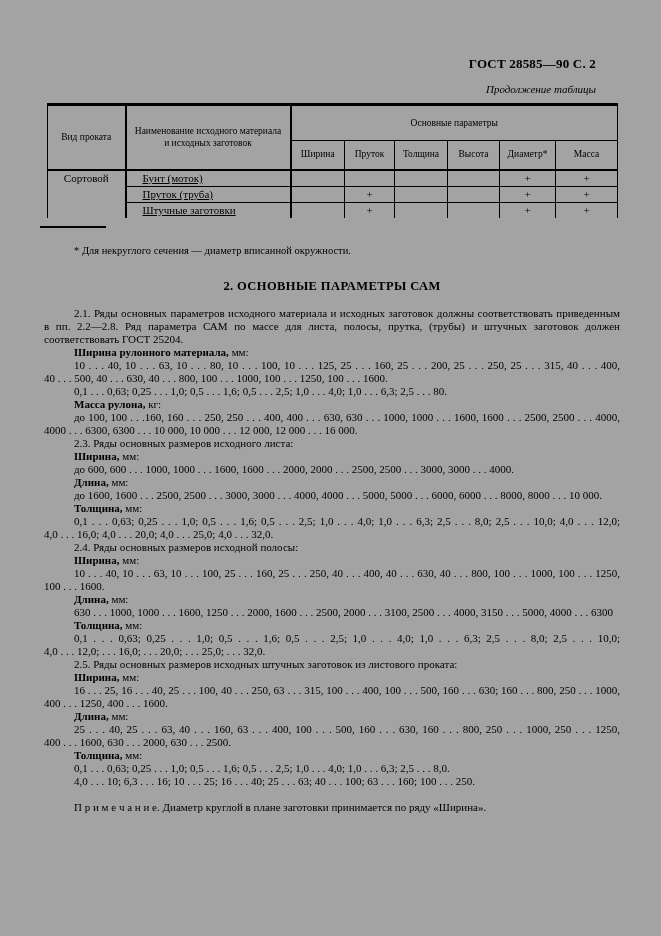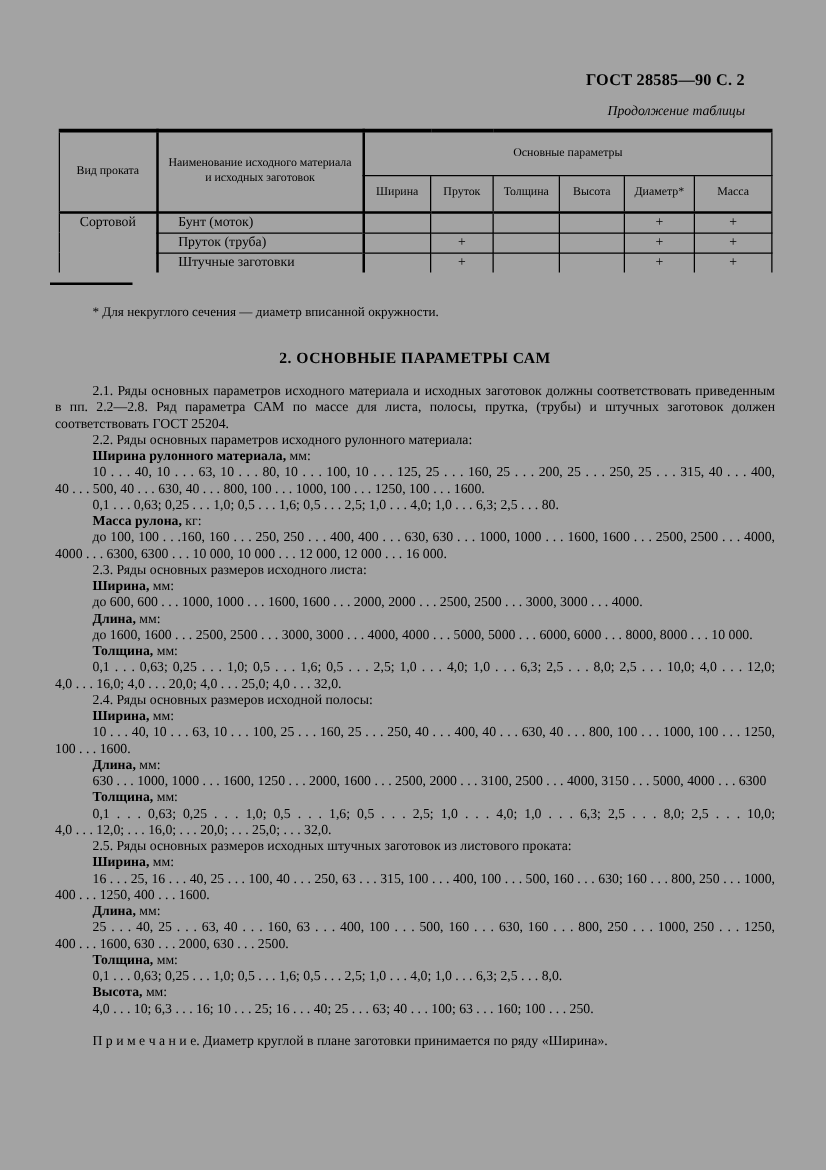--- a/index.html
+++ b/index.html
@@ -19,21 +19,21 @@
   .c-type-h { border-left:1.5px solid #000 !important; border-right:2px solid #000 !important; }
   .c-type-h, .c-name-h, .c-sub { border-bottom:2.5px solid #000 !important; }
   .c-name-h { border-right:2px solid #000 !important; padding:19px 6px !important; }
   .c-group { height:25px; border-bottom:1px solid #000; }
   .c-sub { height:21px; }
   .params th:last-child, .params td:last-child { border-right:1.5px solid #000; }
   .params tbody td { height:15px; font-size:11px; border-bottom:1px solid #000; }
   .params tbody tr:last-child td { border-bottom:none; }
   .c-type { border-left:1.5px solid #000 !important; border-right:2px solid #000 !important;
             border-bottom:none !important; text-align:center; vertical-align:top; padding-top:1px !important; }
-  .c-name { text-align:left; padding-left:16px !important; border-right:2px solid #000 !important; }
+  .c-name { text-align:left; padding-left:16px !important; border-right:2px solid #000 !important;text-decoration:underline; }
   .c-mark { text-align:center; }
 
   .footnote-rule { width:66px; border-top:2px solid #000; margin:8px 0 0 -4px; height:0; }
   .footnote { font-size:10.5px; margin:17px 0 0 0; text-indent:30px; }
 
   h2.section-title { font-size:12.5px; text-align:center; font-weight:bold;
                      margin:23px 0 13px 0; letter-spacing:0.4px; }
 
   .par { margin:0; text-indent:30px; text-align:justify; font-size:11px; line-height:13px; }
   .par.gap { margin-top:13px; }
@@ -105,21 +105,20 @@
     </tbody>
   </table>
 
   <div class="footnote-rule"></div>
   <p class="footnote">*  Для некруглого сечения — диаметр вписанной окружности.</p>
 
   <h2 class="section-title">2.  ОСНОВНЫЕ ПАРАМЕТРЫ САМ</h2>
 
   <div>
       <p class="par"><span>2.1.  Ряды основных параметров исходного материала и исходных заготовок должны соответствовать приведенным в пп. 2.2—2.8. Ряд параметра САМ по массе для листа, полосы, прутка, (трубы) и штучных заготовок должен соответствовать ГОСТ 25204.</span></p>
-      <p class="par"><span>2.2.  Ряды основных параметров исходного рулонного материала:</span></p>
       <p class="par"><span class="b">Ширина рулонного материала,</span><span> мм:</span></p>
       <p class="par"><span>10&nbsp;.&nbsp;.&nbsp;.&nbsp;40, 10&nbsp;.&nbsp;.&nbsp;.&nbsp;63, 10&nbsp;.&nbsp;.&nbsp;.&nbsp;80, 10&nbsp;.&nbsp;.&nbsp;.&nbsp;100, 10&nbsp;.&nbsp;.&nbsp;.&nbsp;125, 25&nbsp;.&nbsp;.&nbsp;.&nbsp;160, 25&nbsp;.&nbsp;.&nbsp;.&nbsp;200, 25&nbsp;.&nbsp;.&nbsp;.&nbsp;250, 25&nbsp;.&nbsp;.&nbsp;.&nbsp;315, 40&nbsp;.&nbsp;.&nbsp;.&nbsp;400, 40&nbsp;.&nbsp;.&nbsp;.&nbsp;500, 40&nbsp;.&nbsp;.&nbsp;.&nbsp;630, 40&nbsp;.&nbsp;.&nbsp;.&nbsp;800, 100&nbsp;.&nbsp;.&nbsp;.&nbsp;1000, 100&nbsp;.&nbsp;.&nbsp;.&nbsp;1250, 100&nbsp;.&nbsp;.&nbsp;.&nbsp;1600.</span></p>
       <p class="par"><span>0,1&nbsp;.&nbsp;.&nbsp;.&nbsp;0,63; 0,25&nbsp;.&nbsp;.&nbsp;.&nbsp;1,0; 0,5&nbsp;.&nbsp;.&nbsp;.&nbsp;1,6; 0,5&nbsp;.&nbsp;.&nbsp;.&nbsp;2,5; 1,0&nbsp;.&nbsp;.&nbsp;.&nbsp;4,0; 1,0&nbsp;.&nbsp;.&nbsp;.&nbsp;6,3; 2,5&nbsp;.&nbsp;.&nbsp;.&nbsp;80.</span></p>
       <p class="par"><span class="b">Масса рулона,</span><span> кг:</span></p>
       <p class="par"><span>до 100, 100 . . .160, 160&nbsp;.&nbsp;.&nbsp;.&nbsp;250, 250&nbsp;.&nbsp;.&nbsp;.&nbsp;400, 400&nbsp;.&nbsp;.&nbsp;.&nbsp;630, 630&nbsp;.&nbsp;.&nbsp;.&nbsp;1000, 1000&nbsp;.&nbsp;.&nbsp;.&nbsp;1600, 1600&nbsp;.&nbsp;.&nbsp;.&nbsp;2500, 2500&nbsp;.&nbsp;.&nbsp;.&nbsp;4000, 4000&nbsp;.&nbsp;.&nbsp;.&nbsp;6300, 6300&nbsp;.&nbsp;.&nbsp;.&nbsp;10&nbsp;000, 10&nbsp;000&nbsp;.&nbsp;.&nbsp;.&nbsp;12&nbsp;000, 12&nbsp;000&nbsp;.&nbsp;.&nbsp;.&nbsp;16&nbsp;000.</span></p>
       <p class="par"><span>2.3.  Ряды основных размеров исходного листа:</span></p>
       <p class="par"><span class="b">Ширина,</span><span> мм:</span></p>
       <p class="par"><span>до 600, 600&nbsp;.&nbsp;.&nbsp;.&nbsp;1000, 1000&nbsp;.&nbsp;.&nbsp;.&nbsp;1600, 1600&nbsp;.&nbsp;.&nbsp;.&nbsp;2000, 2000&nbsp;.&nbsp;.&nbsp;.&nbsp;2500, 2500&nbsp;.&nbsp;.&nbsp;.&nbsp;3000, 3000&nbsp;.&nbsp;.&nbsp;.&nbsp;4000.</span></p>
       <p class="par"><span class="b">Длина,</span><span> мм:</span></p>
       <p class="par"><span>до 1600, 1600&nbsp;.&nbsp;.&nbsp;.&nbsp;2500, 2500&nbsp;.&nbsp;.&nbsp;.&nbsp;3000, 3000&nbsp;.&nbsp;.&nbsp;.&nbsp;4000, 4000&nbsp;.&nbsp;.&nbsp;.&nbsp;5000, 5000&nbsp;.&nbsp;.&nbsp;.&nbsp;6000, 6000&nbsp;.&nbsp;.&nbsp;.&nbsp;8000, 8000&nbsp;.&nbsp;.&nbsp;.&nbsp;10&nbsp;000.</span></p>
@@ -132,18 +131,17 @@
       <p class="par"><span>630&nbsp;.&nbsp;.&nbsp;.&nbsp;1000, 1000&nbsp;.&nbsp;.&nbsp;.&nbsp;1600, 1250&nbsp;.&nbsp;.&nbsp;.&nbsp;2000, 1600&nbsp;.&nbsp;.&nbsp;.&nbsp;2500, 2000&nbsp;.&nbsp;.&nbsp;.&nbsp;3100, 2500&nbsp;.&nbsp;.&nbsp;.&nbsp;4000, 3150&nbsp;.&nbsp;.&nbsp;.&nbsp;5000, 4000&nbsp;.&nbsp;.&nbsp;.&nbsp;6300</span></p>
       <p class="par"><span class="b">Толщина,</span><span> мм:</span></p>
       <p class="par"><span>0,1&nbsp;.&nbsp;.&nbsp;.&nbsp;0,63; 0,25&nbsp;.&nbsp;.&nbsp;.&nbsp;1,0; 0,5&nbsp;.&nbsp;.&nbsp;.&nbsp;1,6; 0,5&nbsp;.&nbsp;.&nbsp;.&nbsp;2,5; 1,0&nbsp;.&nbsp;.&nbsp;.&nbsp;4,0; 1,0&nbsp;.&nbsp;.&nbsp;.&nbsp;6,3; 2,5&nbsp;.&nbsp;.&nbsp;.&nbsp;8,0; 2,5&nbsp;.&nbsp;.&nbsp;.&nbsp;10,0; 4,0&nbsp;.&nbsp;.&nbsp;.&nbsp;12,0;&nbsp;.&nbsp;.&nbsp;.&nbsp;16,0;&nbsp;.&nbsp;.&nbsp;.&nbsp;20,0;&nbsp;.&nbsp;.&nbsp;.&nbsp;25,0;&nbsp;.&nbsp;.&nbsp;.&nbsp;32,0.</span></p>
       <p class="par"><span>2.5.  Ряды основных размеров исходных штучных заготовок из листового проката:</span></p>
       <p class="par"><span class="b">Ширина,</span><span> мм:</span></p>
       <p class="par"><span>16&nbsp;.&nbsp;.&nbsp;.&nbsp;25, 16&nbsp;.&nbsp;.&nbsp;.&nbsp;40, 25&nbsp;.&nbsp;.&nbsp;.&nbsp;100, 40&nbsp;.&nbsp;.&nbsp;.&nbsp;250, 63&nbsp;.&nbsp;.&nbsp;.&nbsp;315, 100&nbsp;.&nbsp;.&nbsp;.&nbsp;400, 100&nbsp;.&nbsp;.&nbsp;.&nbsp;500, 160&nbsp;.&nbsp;.&nbsp;.&nbsp;630; 160&nbsp;.&nbsp;.&nbsp;.&nbsp;800, 250&nbsp;.&nbsp;.&nbsp;.&nbsp;1000, 400&nbsp;.&nbsp;.&nbsp;.&nbsp;1250, 400&nbsp;.&nbsp;.&nbsp;.&nbsp;1600.</span></p>
       <p class="par"><span class="b">Длина,</span><span> мм:</span></p>
       <p class="par"><span>25&nbsp;.&nbsp;.&nbsp;.&nbsp;40, 25&nbsp;.&nbsp;.&nbsp;.&nbsp;63, 40&nbsp;.&nbsp;.&nbsp;.&nbsp;160, 63&nbsp;.&nbsp;.&nbsp;.&nbsp;400, 100&nbsp;.&nbsp;.&nbsp;.&nbsp;500, 160&nbsp;.&nbsp;.&nbsp;.&nbsp;630, 160&nbsp;.&nbsp;.&nbsp;.&nbsp;800, 250&nbsp;.&nbsp;.&nbsp;.&nbsp;1000, 250&nbsp;.&nbsp;.&nbsp;.&nbsp;1250, 400&nbsp;.&nbsp;.&nbsp;.&nbsp;1600, 630&nbsp;.&nbsp;.&nbsp;.&nbsp;2000, 630&nbsp;.&nbsp;.&nbsp;.&nbsp;2500.</span></p>
       <p class="par"><span class="b">Толщина,</span><span> мм:</span></p>
       <p class="par"><span>0,1&nbsp;.&nbsp;.&nbsp;.&nbsp;0,63; 0,25&nbsp;.&nbsp;.&nbsp;.&nbsp;1,0; 0,5&nbsp;.&nbsp;.&nbsp;.&nbsp;1,6; 0,5&nbsp;.&nbsp;.&nbsp;.&nbsp;2,5; 1,0&nbsp;.&nbsp;.&nbsp;.&nbsp;4,0; 1,0&nbsp;.&nbsp;.&nbsp;.&nbsp;6,3; 2,5&nbsp;.&nbsp;.&nbsp;.&nbsp;8,0.</span></p>
-      <p class="par"><span class="b">Высота,</span><span> мм:</span></p>
       <p class="par"><span>4,0&nbsp;.&nbsp;.&nbsp;.&nbsp;10; 6,3&nbsp;.&nbsp;.&nbsp;.&nbsp;16; 10&nbsp;.&nbsp;.&nbsp;.&nbsp;25; 16&nbsp;.&nbsp;.&nbsp;.&nbsp;40; 25&nbsp;.&nbsp;.&nbsp;.&nbsp;63; 40&nbsp;.&nbsp;.&nbsp;.&nbsp;100; 63&nbsp;.&nbsp;.&nbsp;.&nbsp;160; 100&nbsp;.&nbsp;.&nbsp;.&nbsp;250.</span></p>
       <p class="par gap"><span>П р и м е ч а н и е. Диаметр круглой в плане заготовки принимается по ряду «Ширина».</span></p>
     </div>
 
 </div>
 
 </body></html>

